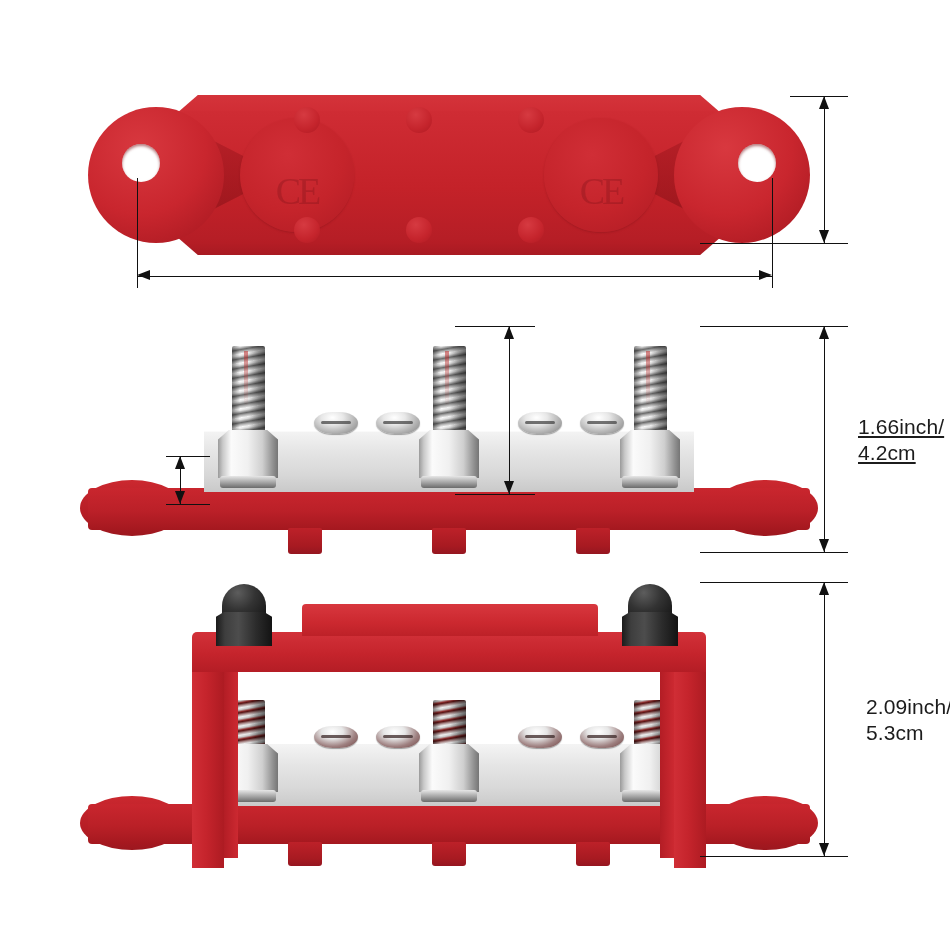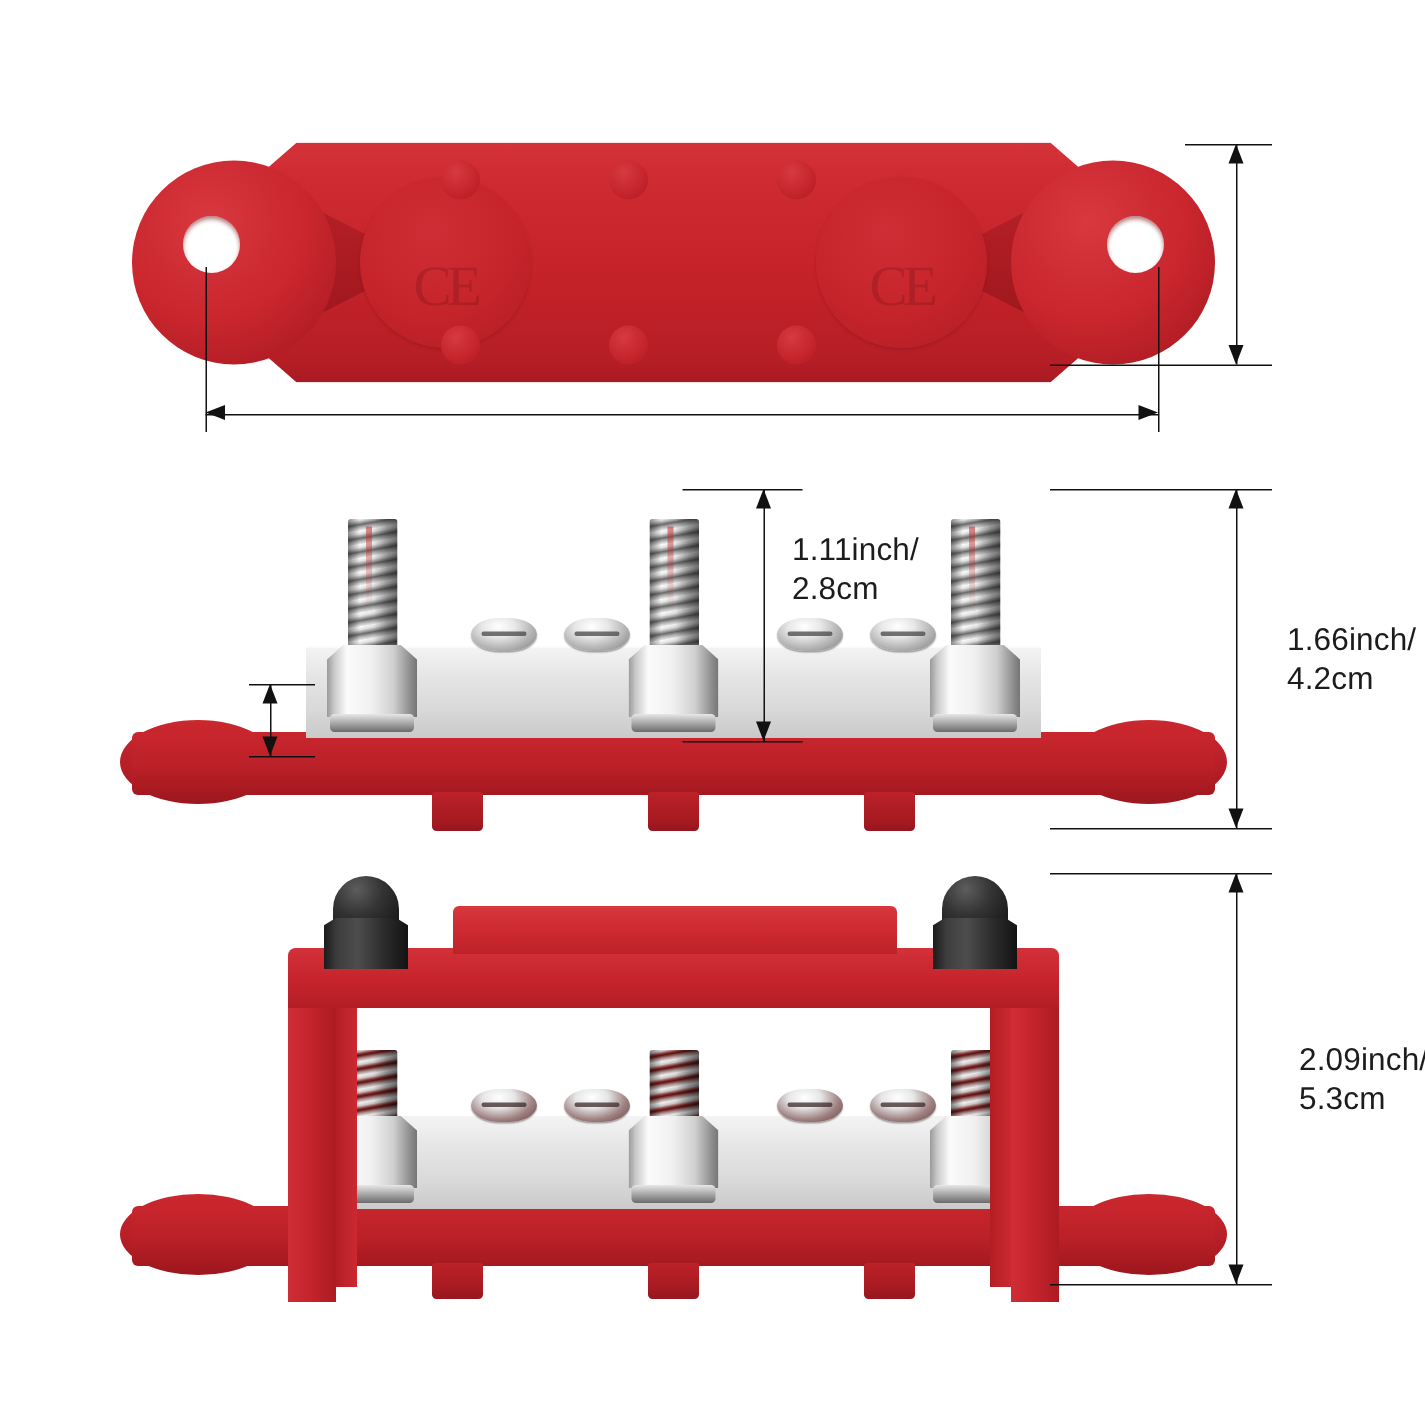--- a/index.html
+++ b/index.html
@@ -434,28 +434,27 @@
       <div class="nut"></div>
       <div class="washer"></div>
     </div>
   </div>
 
   <div class="ext-h" style="left:455px; top:326px; width:80px;"></div>
   <div class="ext-h" style="left:455px; top:494px; width:80px;"></div>
   <div class="dim-v" style="left:509px; top:326px; height:168px;"></div>
   <div class="arrow arrow-up" style="left:504px; top:326px;"></div>
   <div class="arrow arrow-down" style="left:504px; top:481px;"></div>
-  <div class="dim-label" style="left:528px; top:354px;"><span>1.11inch/</span><br><span>2.8cm</span></div>
 
   <div class="ext-h" style="left:700px; top:326px; width:148px;"></div>
   <div class="ext-h" style="left:700px; top:552px; width:148px;"></div>
   <div class="dim-v" style="left:824px; top:326px; height:226px;"></div>
   <div class="arrow arrow-up" style="left:819px; top:326px;"></div>
   <div class="arrow arrow-down" style="left:819px; top:539px;"></div>
-  <div class="dim-label" style="left:858px; top:414px;"><span>1.66inch/</span><br><span>4.2cm</span></div>
+  <div class="dim-label" style="left:858px; top:414px;text-decoration:underline;"><span>1.66inch/</span><br><span>4.2cm</span></div>
 
   <div class="ext-h" style="left:166px; top:456px; width:44px;"></div>
   <div class="ext-h" style="left:166px; top:504px; width:44px;"></div>
   <div class="dim-v" style="left:180px; top:456px; height:48px;"></div>
   <div class="arrow arrow-up" style="left:175px; top:456px;"></div>
   <div class="arrow arrow-down" style="left:175px; top:491px;"></div>
 
   <div class="part" id="bot-view">
     <div class="bv-ear left"></div>
     <div class="bv-ear right"></div>

